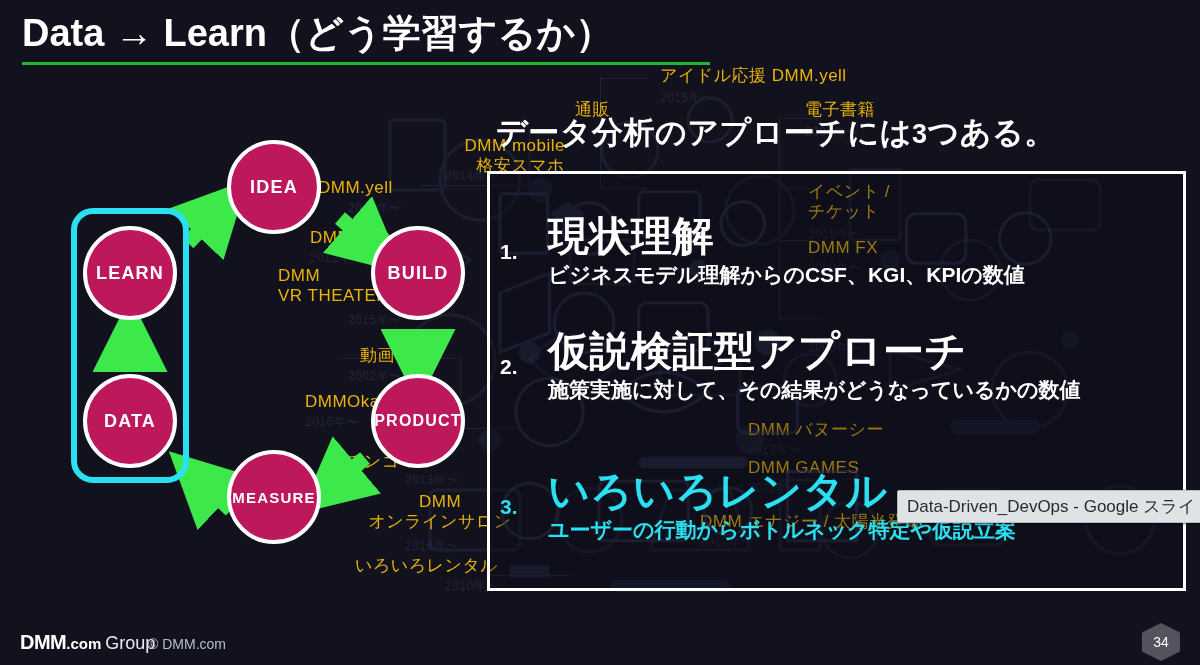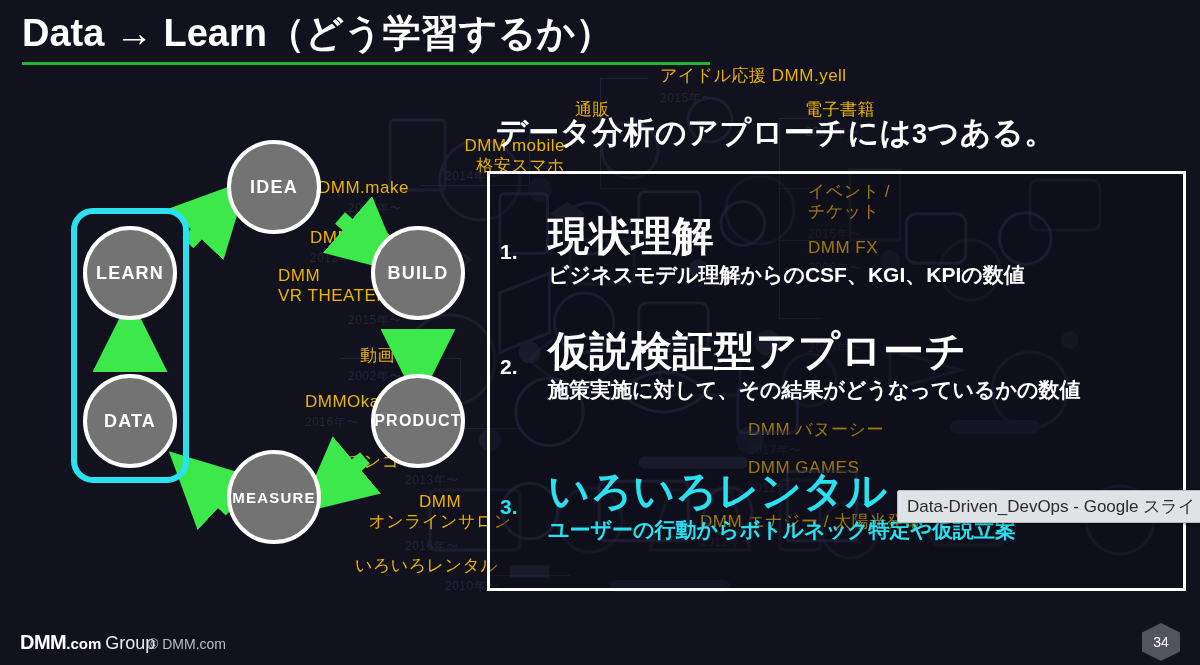--- a/index.html
+++ b/index.html
@@ -81,21 +81,21 @@
   .diagram {
     position: absolute;
     left: 55px;
     top: 128px;
     width: 420px;
     height: 430px;
   }
   .node {
     position: absolute;
     border-radius: 50%;
-    background: #737373;
+    background: #be185d;
     border: 4px solid #ffffff;
     display: flex;
     align-items: center;
     justify-content: center;
     color: #ffffff;
     font-weight: bold;
     letter-spacing: 1.2px;
     text-align: center;
   }
   .node-idea   { left: 172px; top: 12px;  width: 94px; height: 94px;  font-size: 18px; }
@@ -330,21 +330,21 @@
 
     <div class="wm-label" style="left:805px; top:100px;">電子書籍</div>
     <div class="wm-year" style="left:805px; top:124px;">2004年〜</div>
 
     <div class="wm-label" style="left:575px; top:100px;">通販</div>
 
     <div class="wm-label" style="left:375px; top:136px; text-align:right; width:190px;">DMM mobile
 格安スマホ</div>
     <div class="wm-year" style="left:445px; top:168px;">2014年〜</div>
 
-    <div class="wm-label" style="left:318px; top:178px;">DMM.make</div>
+    <div class="wm-label" style="left:318px; top:178px;">DMM.yell</div>
     <div class="wm-year" style="left:348px; top:200px;">2015年〜</div>
 
     <div class="wm-label" style="left:310px; top:228px;">DMM 競輪</div>
     <div class="wm-year" style="left:310px; top:250px;">2012年〜</div>
 
     <div class="wm-label" style="left:278px; top:266px;">DMM
 VR THEATER</div>
     <div class="wm-year" style="left:348px; top:312px;">2015年〜</div>
 
     <div class="wm-label" style="left:360px; top:346px;">動画</div>

